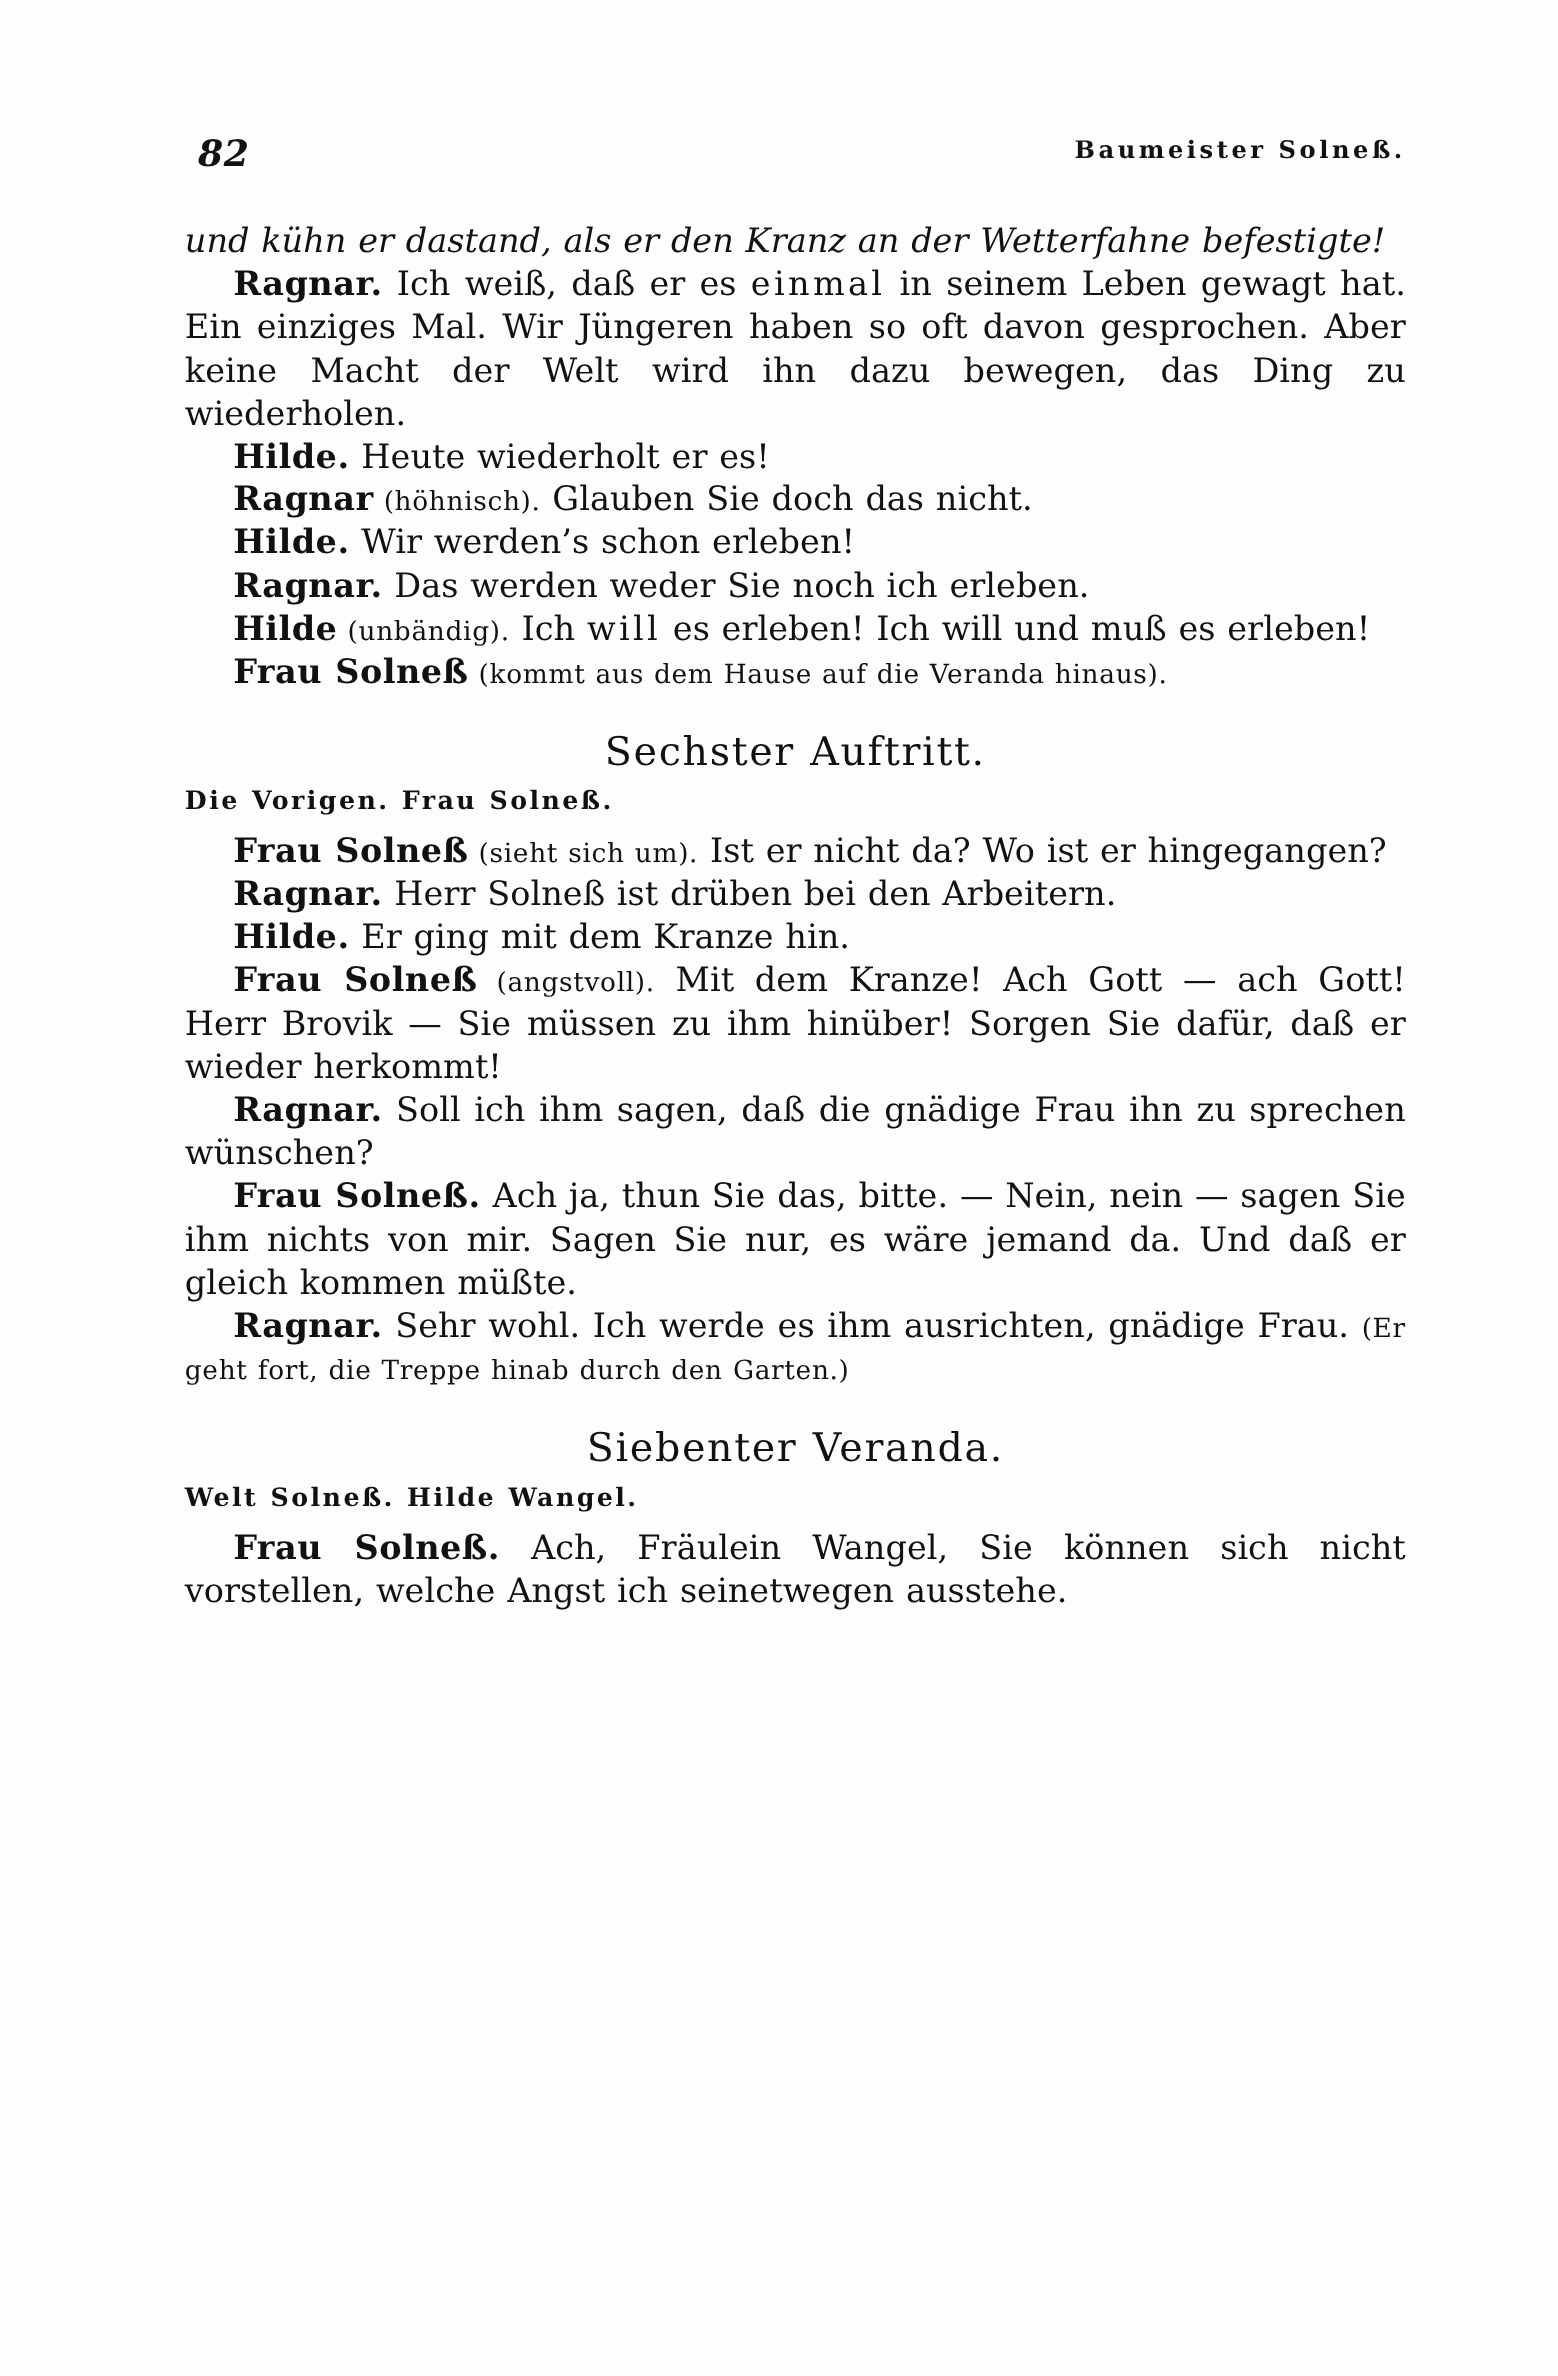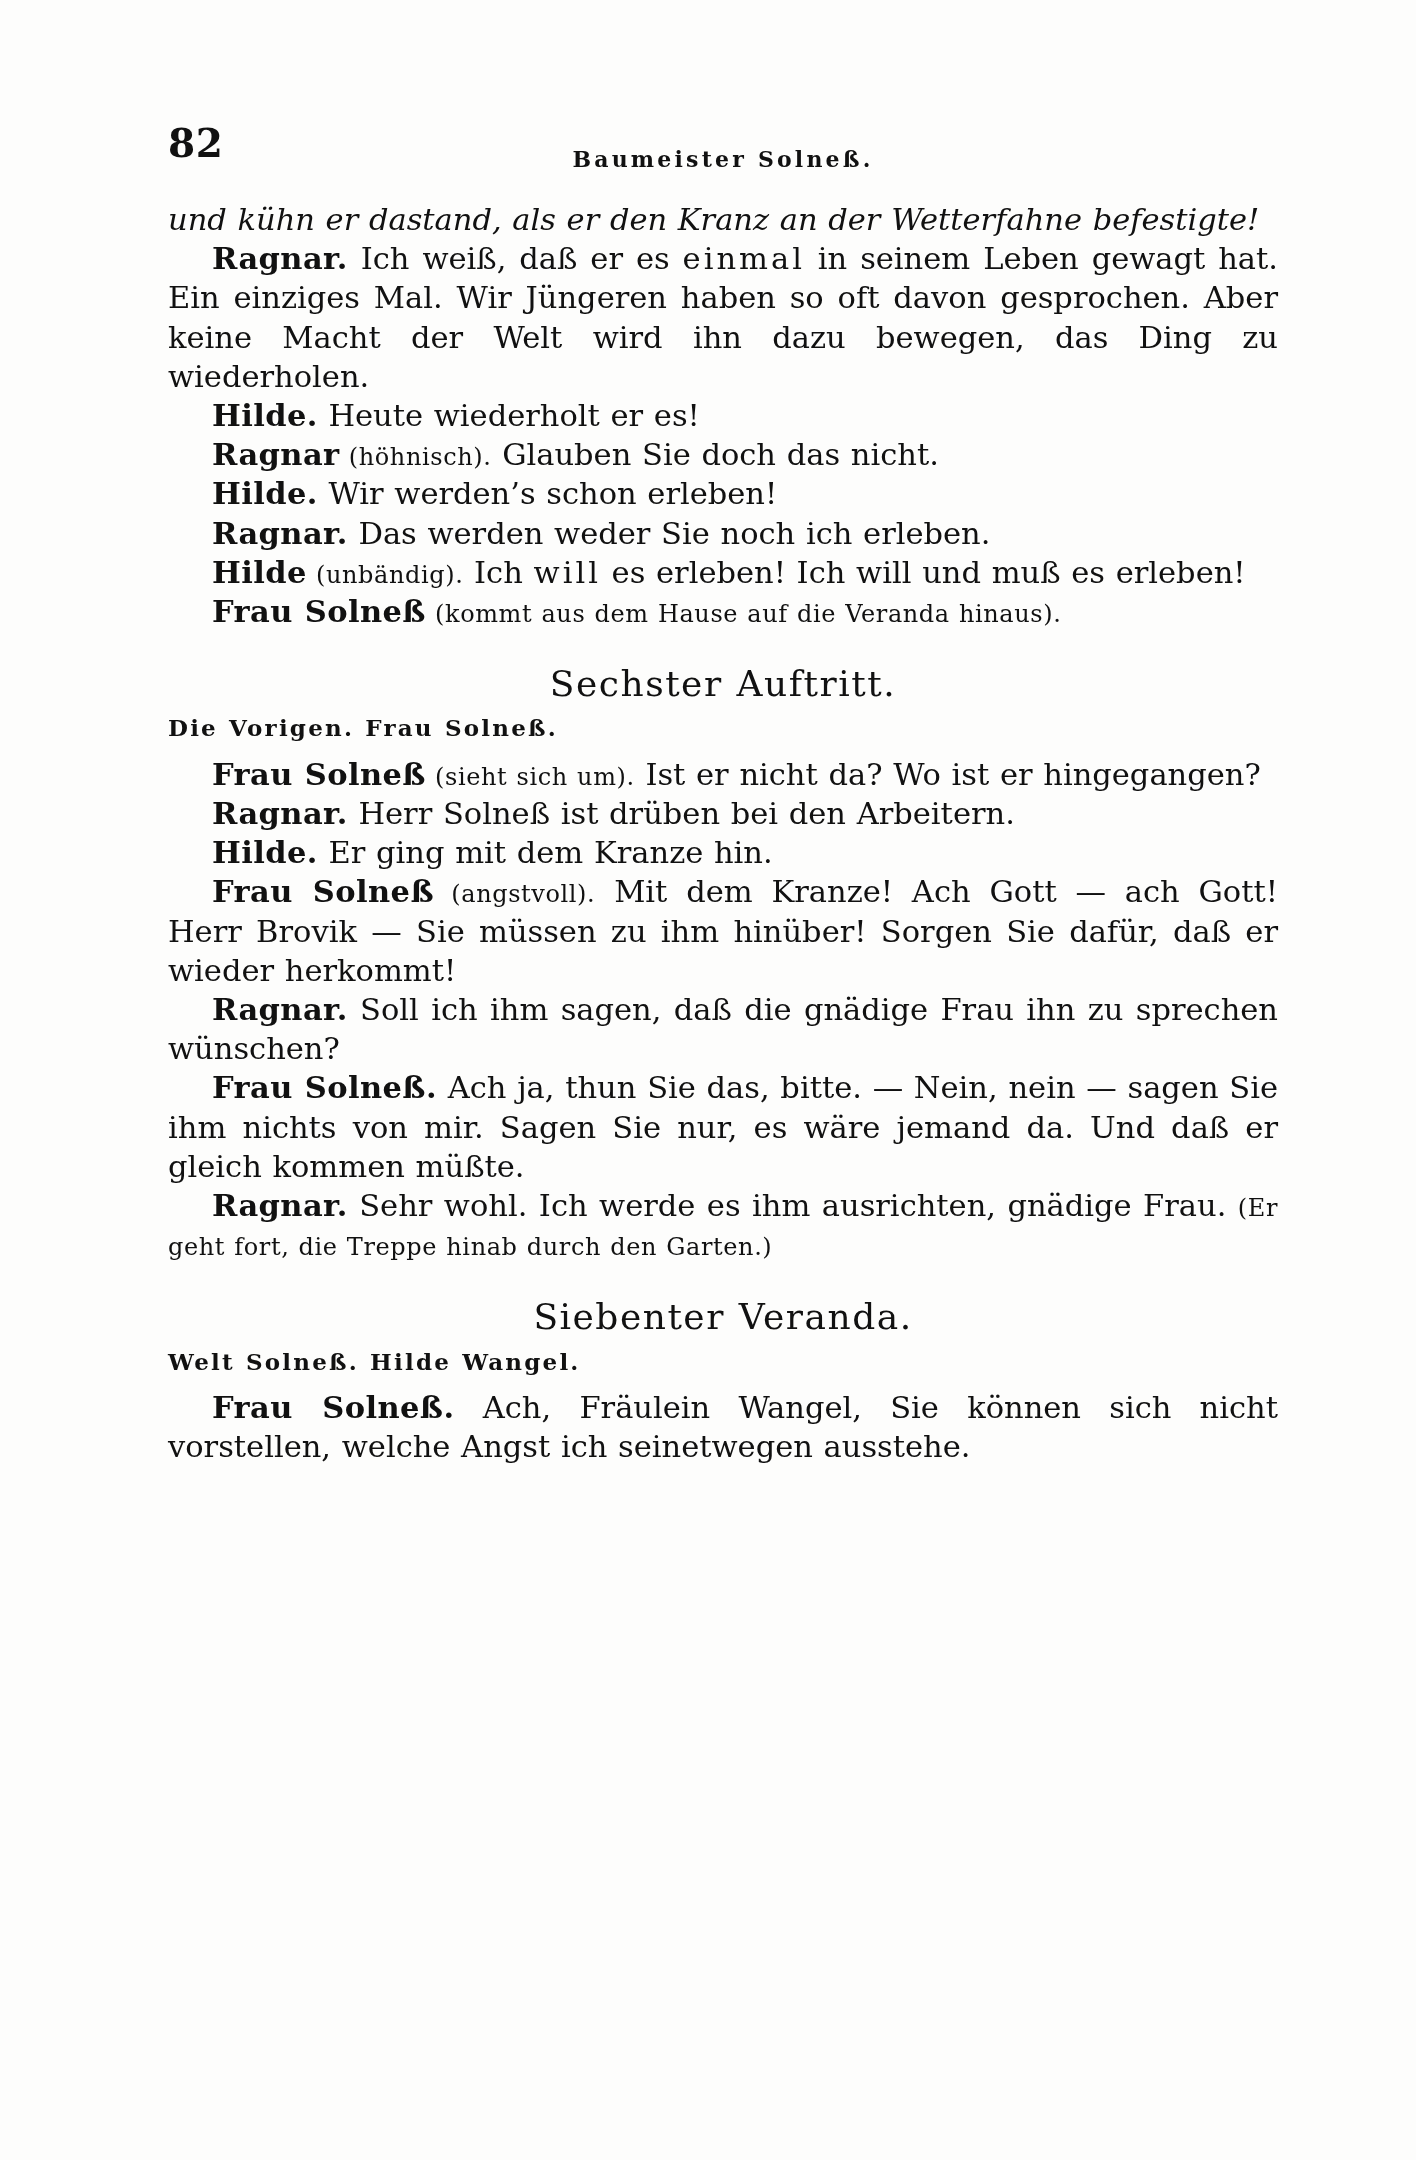--- a/index.html
+++ b/index.html
@@ -28,32 +28,33 @@
     top: 120px;
     width: 1110px;
   }
   
   .header {
     position: relative;
     height: 58px;
   }
   .page-number {
     position: absolute;
-    left: 0;
+    left: 12px;
     top: 0;
-    font-size: 39px;
+    font-size: 33px;
     font-weight: 700;
     letter-spacing: 0.5px;
+    font-style: italic;
   }
   .running-title {
     position: absolute;
     left: 0;
     right: 0;
-    top: 26px;
-    text-align: center;
+    top: 4px;
+    text-align: right;
     font-size: 22px;
     font-weight: 700;
     letter-spacing: 3.2px;
   }
   
   .body-text {
     margin-top: 22px;
     font-size: 30.5px;
     line-height: 1.285;
     text-align: justify;

